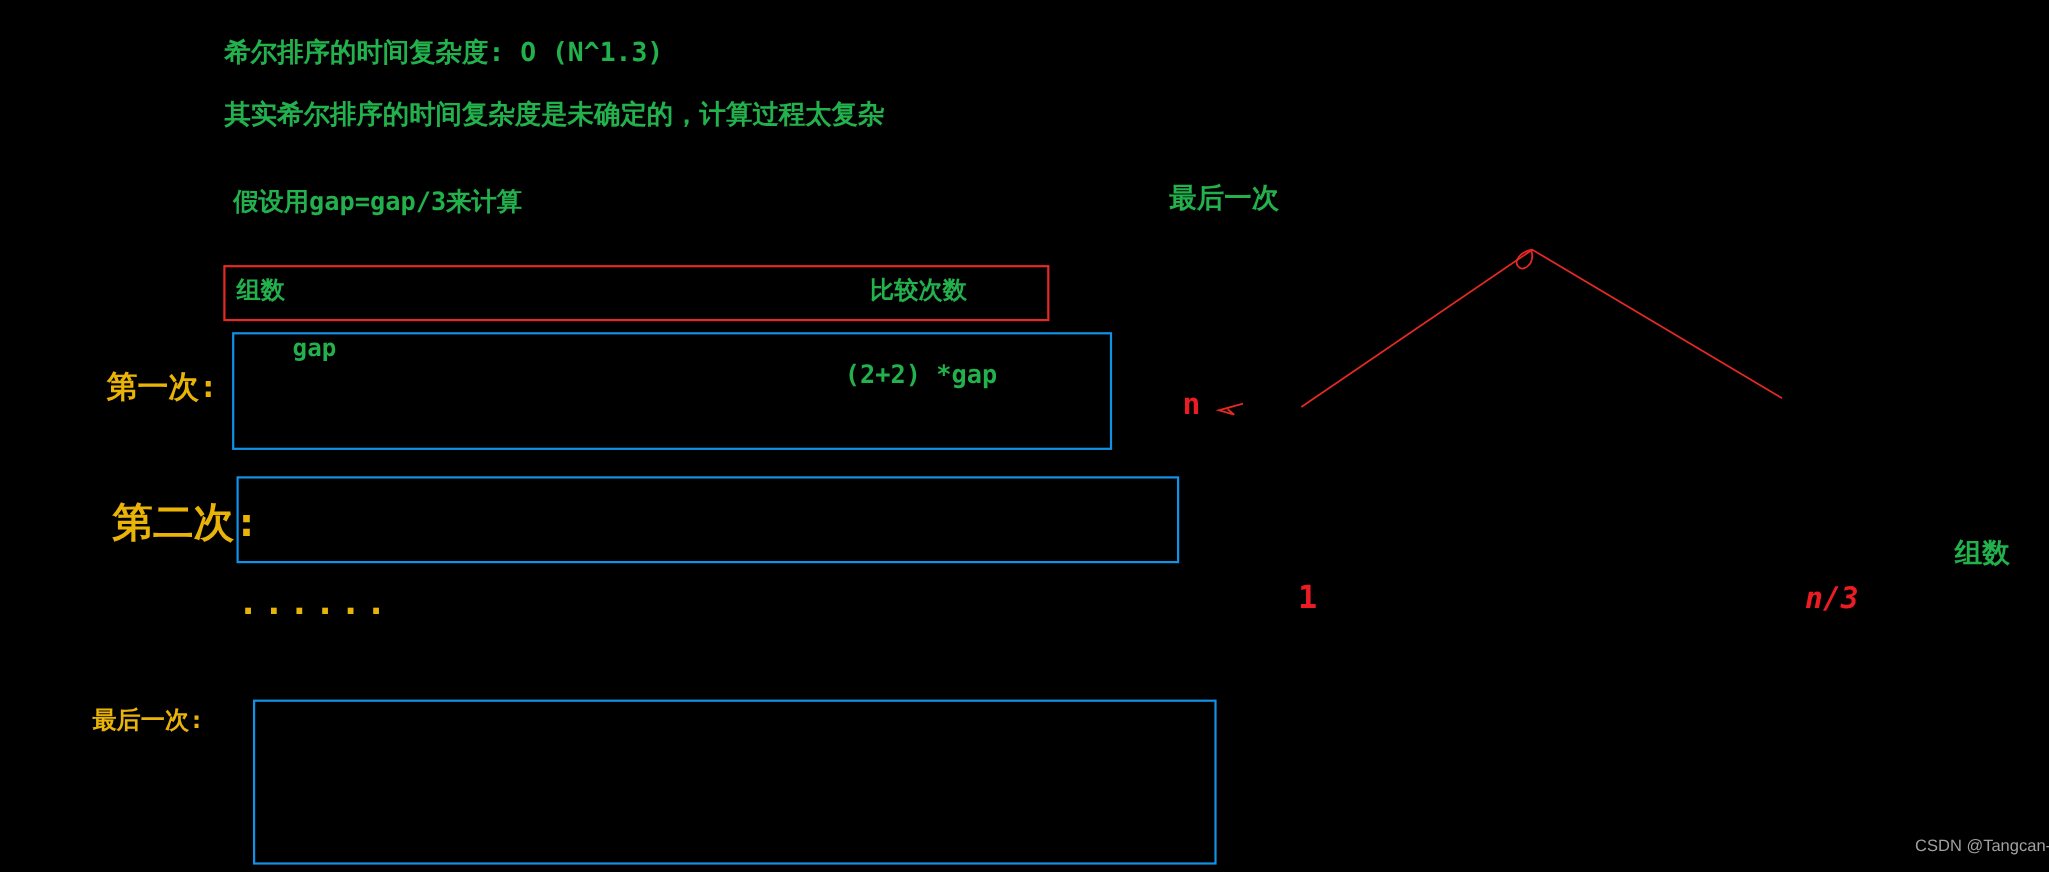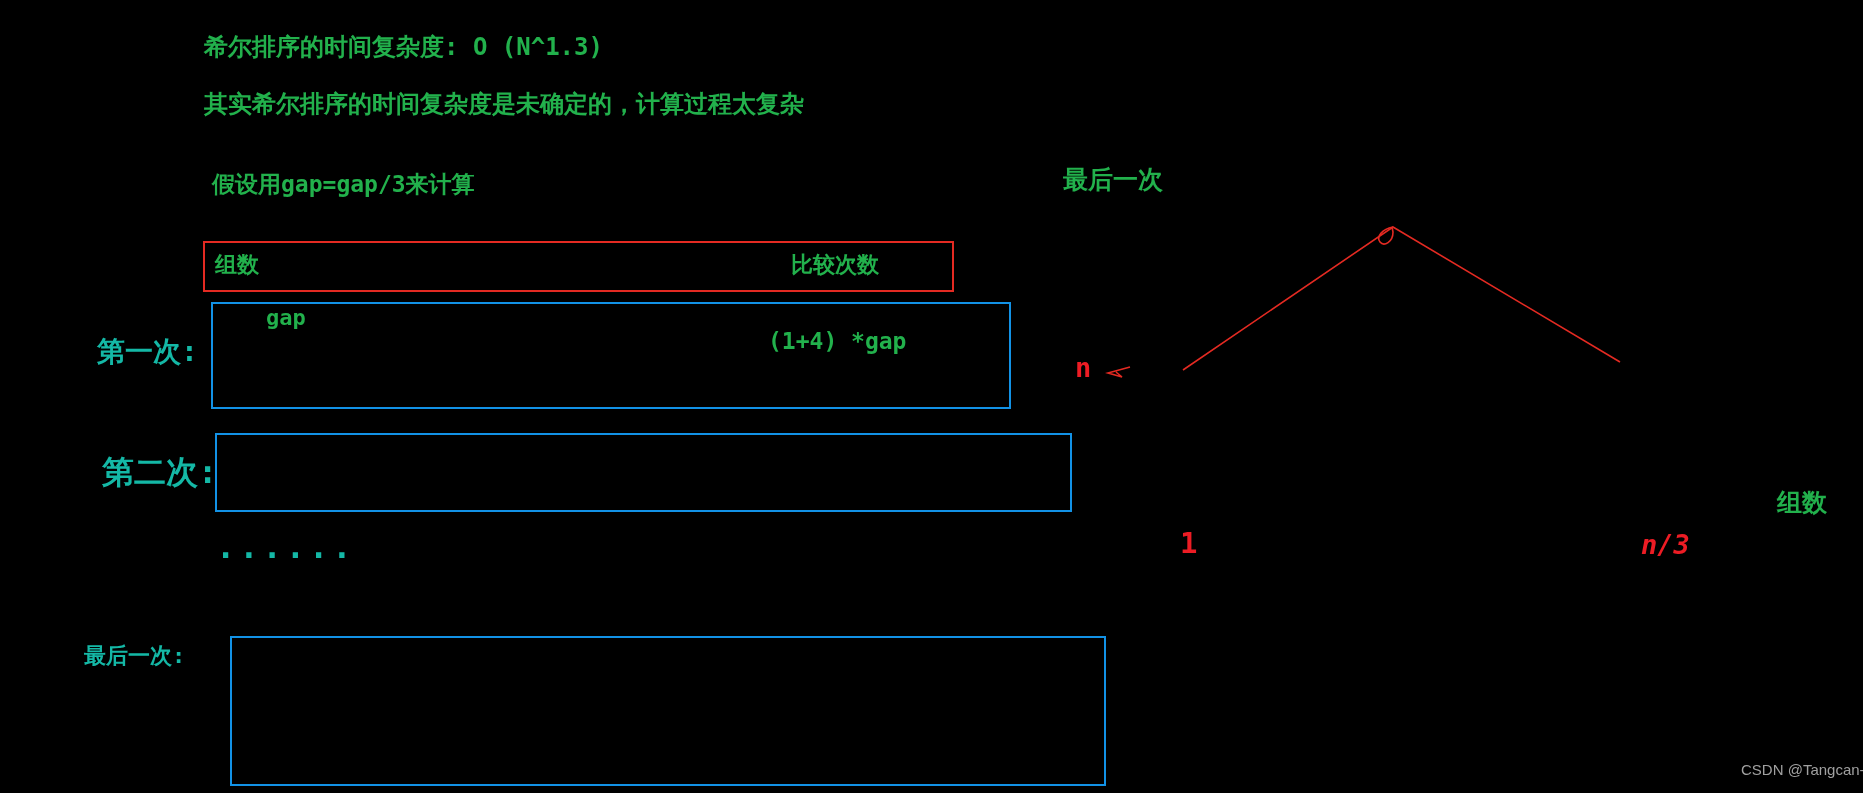--- a/index.html
+++ b/index.html
@@ -3,21 +3,21 @@
 <meta charset="utf-8">
 <style>
   html,body{margin:0;padding:0;background:#000;}
   .canvas{
     position:relative;width:1863px;height:793px;background:#000;overflow:hidden;
     font-family:"DejaVu Sans Mono","DejaVu Sans","Liberation Sans",sans-serif;
     font-weight:bold;
   }
   .txt{position:absolute;white-space:pre;line-height:1.1;}
   .g{color:#22b14c;}
-  .b{color:#14b8a6;}
+  .b{color:#eab308;}
   .r{color:#ed1c24;}
   .gray{color:#a0a0a0;font-weight:normal;font-family:"Liberation Sans",sans-serif;}
   .box{position:absolute;border:2px solid;background:transparent;}
   .box-red{border-color:#e42a22;}
   .box-blue{border-color:#1292e6;}
   svg.overlay{position:absolute;left:0;top:0;pointer-events:none;}
 </style>
 </head>
 <body>
 
@@ -27,23 +27,23 @@
   <div class="txt g" style="left:204px;top:91px;font-size:24px;">其实希尔排序的时间复杂度是未确定的，计算过程太复杂</div>
   <div class="txt g" style="left:212px;top:172px;font-size:23px;">假设用gap=gap/3来计算</div>
 
   <div class="box box-red" style="left:203px;top:241px;width:747px;height:47px;"></div>
   <div class="txt g" style="left:215px;top:253px;font-size:22px;">组数</div>
   <div class="txt g" style="left:791px;top:253px;font-size:22px;">比较次数</div>
 
   <div class="txt b" style="left:97px;top:337px;font-size:28px;">第一次:</div>
   <div class="box box-blue" style="left:211px;top:302px;width:796px;height:103px;"></div>
   <div class="txt g" style="left:230px;top:306px;font-size:22px;margin-left:36px;">gap</div>
-  <div class="txt g" style="left:768px;top:329px;font-size:23px;">(1+4) *gap</div>
+  <div class="txt g" style="left:768px;top:329px;font-size:23px;">(2+2) *gap</div>
 
-  <div class="txt b" style="left:102px;top:455px;font-size:32px;">第二次:</div>
+  <div class="txt b" style="left:102px;top:455px;font-size:37px;">第二次:</div>
   <div class="box box-blue" style="left:215px;top:433px;width:853px;height:75px;"></div>
 
   <div class="txt b" style="left:216px;top:530px;font-size:32px;letter-spacing:4px;">......</div>
 
   <div class="txt b" style="left:84px;top:644px;font-size:22px;">最后一次:</div>
   <div class="box box-blue" style="left:230px;top:636px;width:872px;height:146px;"></div>
 
   <div class="txt g" style="left:1063px;top:166px;font-size:25px;">最后一次</div>
   <div class="txt g" style="left:1777px;top:489px;font-size:25px;">组数</div>
   <div class="txt r" style="left:1075px;top:353px;font-size:27px;">n</div>

